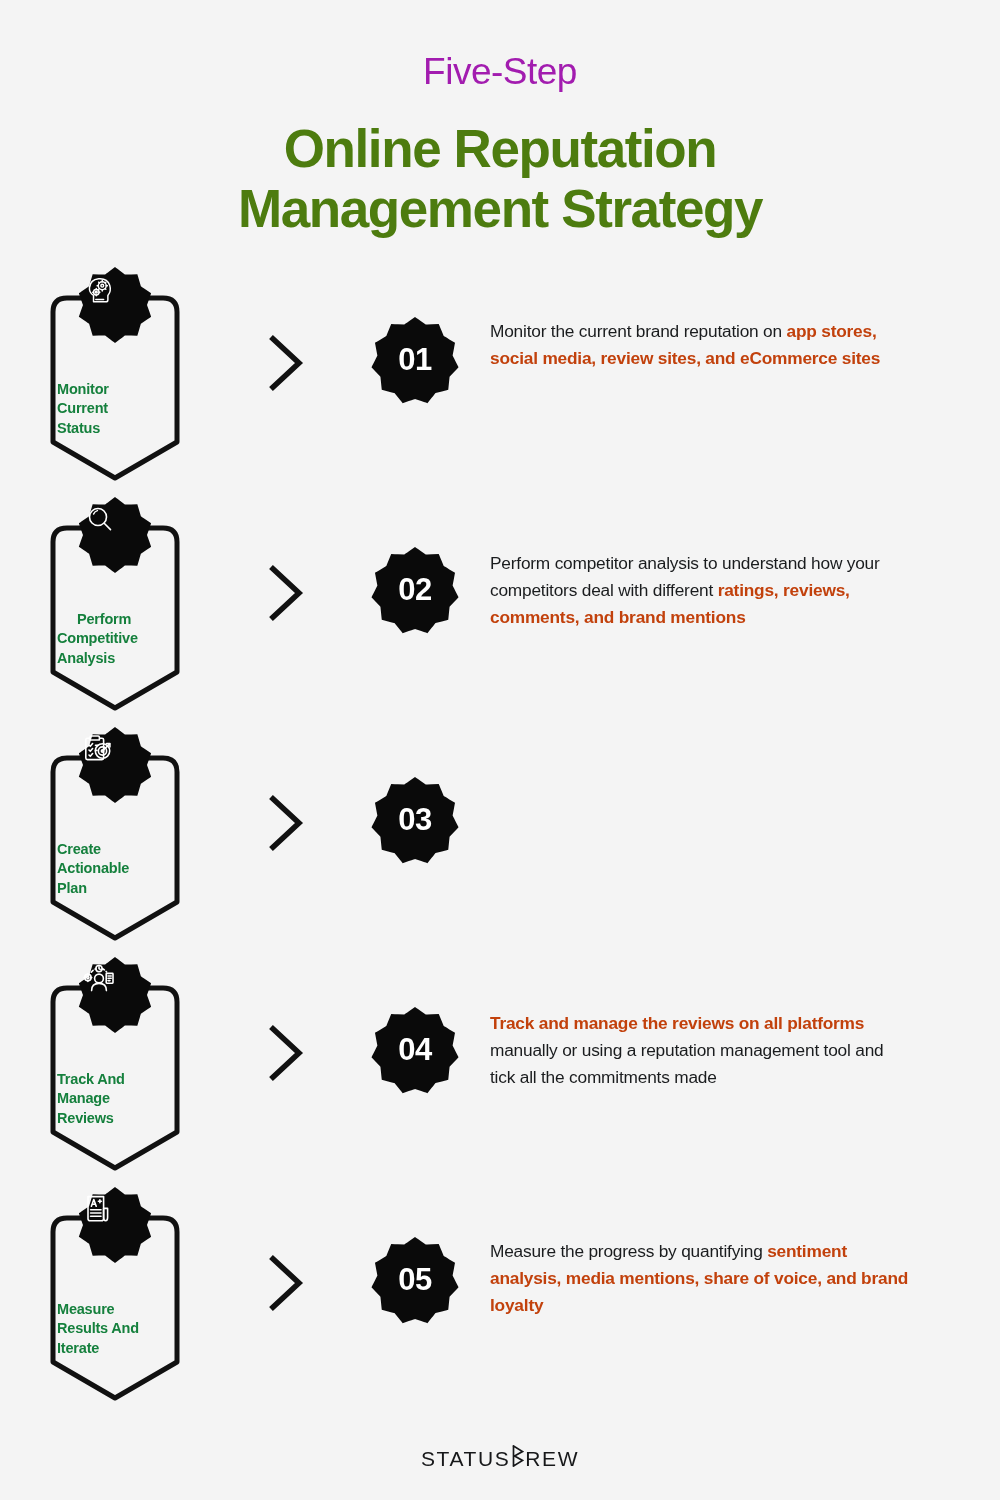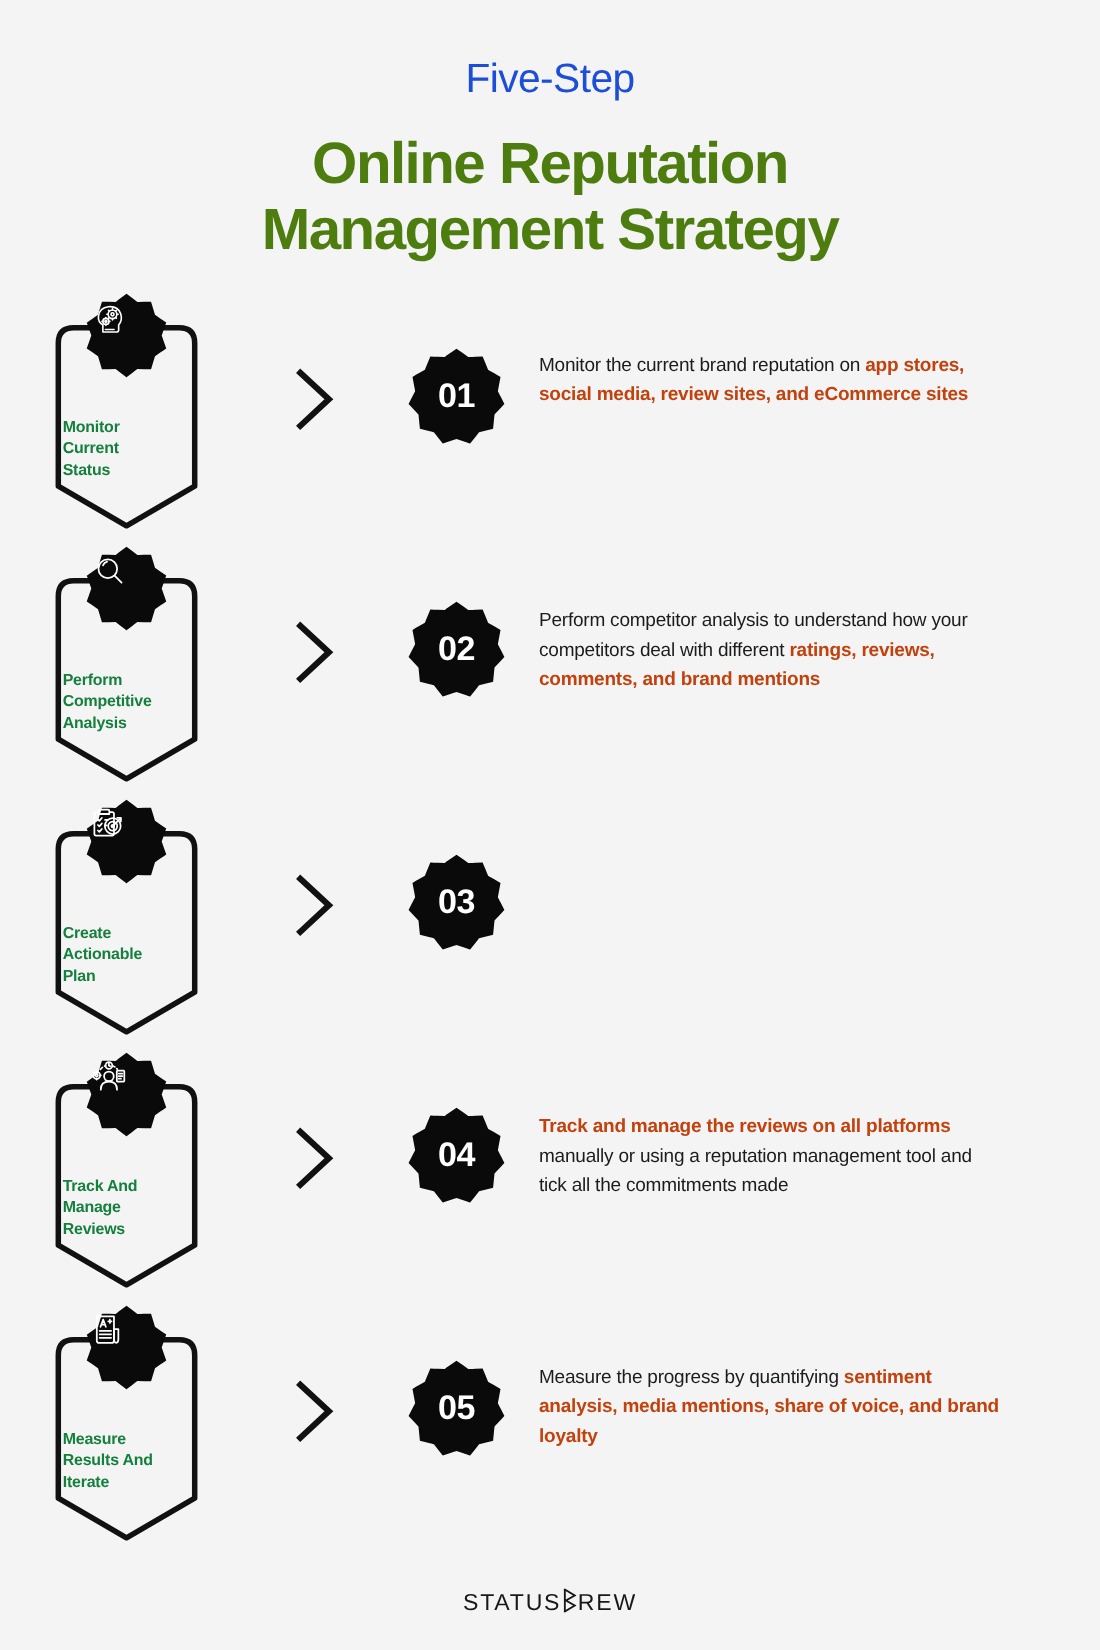--- a/index.html
+++ b/index.html
@@ -20,21 +20,21 @@
   
   .header {
     width: 100%;
     padding-top: 52px;
     text-align: center;
   }
   .eyebrow {
     font-size: 37px;
     font-weight: 400;
     letter-spacing: -0.5px;
-    color: #1d4ed8;
+    color: #a21caf;
     line-height: 1.1;
   }
   .title {
     margin-top: 26px;
     font-size: 53px;
     font-weight: 700;
     letter-spacing: -1.4px;
     line-height: 1.14;
     color: #4d7c0f;
   }
@@ -231,21 +231,21 @@
     </svg>
     <svg class="card-badge" viewBox="0 0 78 78">
       <path d="M 39.00 1.00 Q 39.00 1.00 43.94 4.78 L 48.89 8.57 Q 48.89 8.57 55.11 8.41 L 61.34 8.26 Q 61.34 8.26 63.11 14.22 L 64.89 20.19 Q 64.89 20.19 70.01 23.72 L 75.14 27.26 Q 75.14 27.26 73.07 33.13 L 71.00 39.00 Q 71.00 39.00 73.07 44.87 L 75.14 50.74 Q 75.14 50.74 70.01 54.28 L 64.89 57.81 Q 64.89 57.81 63.11 63.78 L 61.34 69.74 Q 61.34 69.74 55.11 69.59 L 48.89 69.43 Q 48.89 69.43 43.94 73.22 L 39.00 77.00 Q 39.00 77.00 34.06 73.22 L 29.11 69.43 Q 29.11 69.43 22.89 69.59 L 16.66 69.74 Q 16.66 69.74 14.89 63.78 L 13.11 57.81 Q 13.11 57.81 7.99 54.28 L 2.86 50.74 Q 2.86 50.74 4.93 44.87 L 7.00 39.00 Q 7.00 39.00 4.93 33.13 L 2.86 27.26 Q 2.86 27.26 7.99 23.72 L 13.11 20.19 Q 13.11 20.19 14.89 14.22 L 16.66 8.26 Q 16.66 8.26 22.89 8.41 L 29.11 8.57 Q 29.11 8.57 34.06 4.78 L 39.00 1.00 Z" fill="#0A0A0A"></path>
       <g fill="none" stroke="#fff" stroke-width="1.6" stroke-linecap="round" stroke-linejoin="round" transform="translate(9,9)">
         <circle cx="13" cy="12" r="8.5"></circle>
         <path d="M19.2 18.2 L25.5 24.6"></path>
         <path d="M8.6 9 Q9.6 6.4 12.4 5.6" stroke-width="1.5"></path>
       </g>
     </svg>
     <div class="card-label">
-            <span style="display: block;">Perform</span>
+            <span style="display: block; margin-left: 20px;">Perform</span>
             <span style="display: block;">Competitive</span>
             <span style="display: block;">Analysis</span>
           </div>
   </div>
       </div>
       <div class="arrow-col">
     <svg class="chev" viewBox="0 0 46 62">
       <path d="M9 5 L37 31 L9 57" fill="none" stroke="#111111" stroke-width="5.5" stroke-linecap="butt" stroke-linejoin="miter"></path>
     </svg>
       </div>

